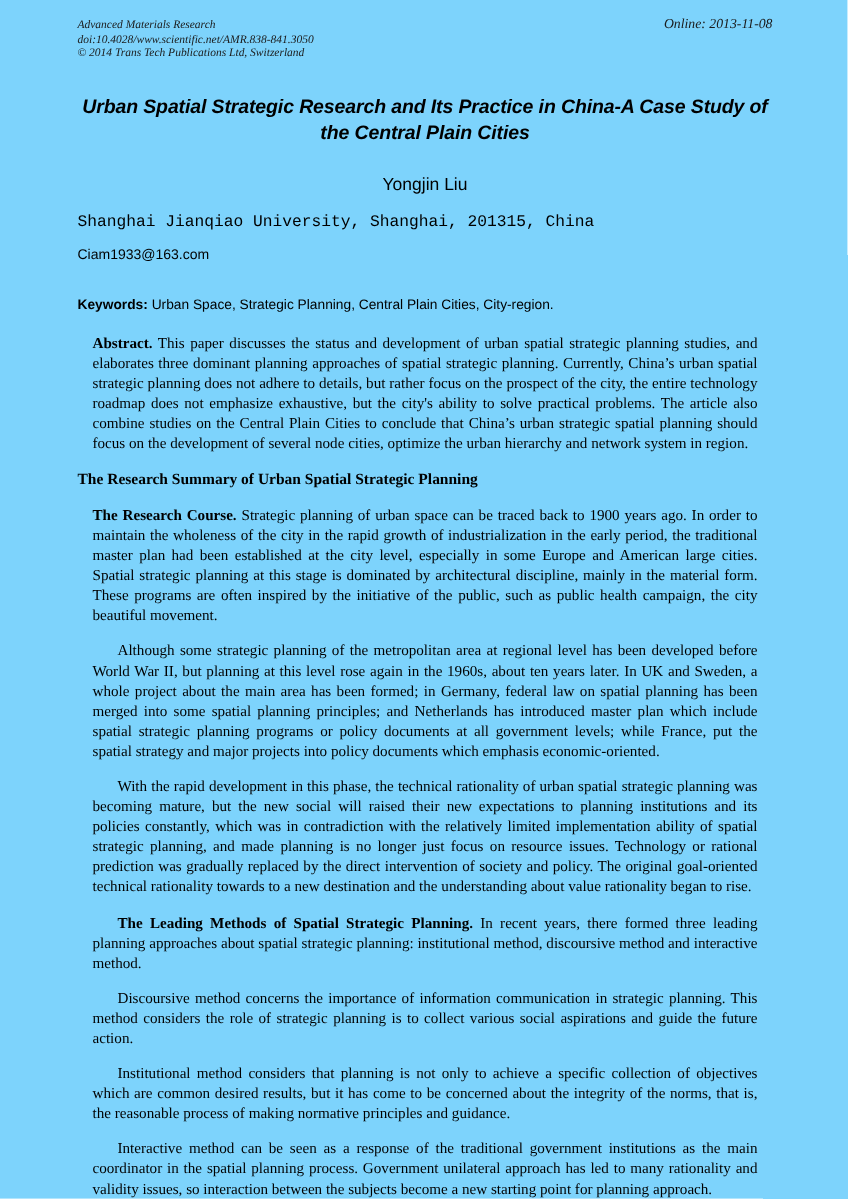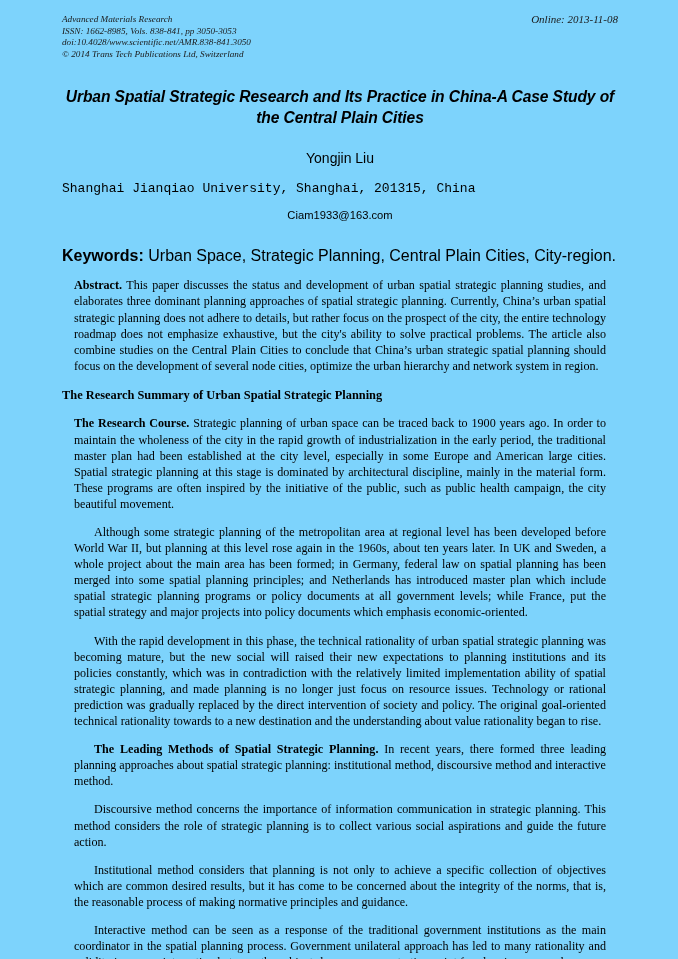--- a/index.html
+++ b/index.html
@@ -70,28 +70,28 @@
     margin-top: 14px;
     font-family: Liberation Mono, monospace;
     font-size: 13px;
     line-height: 15px;
   }
   .email {
     margin-top: 12px;
     font-family: "Liberation Sans", "DejaVu Sans", sans-serif;
     font-size: 11.2px;
     line-height: 15px;
-    text-align: center;
+    text-align: left;
   }
 
   
   .keywords {
     margin-top: 25px;
     font-family: "Liberation Sans", "DejaVu Sans", sans-serif;
-    font-size: 16px;
+    font-size: 11px;
     line-height: 15px;
     text-align: left;
   }
   .keywords .kw-label {
     font-weight: bold;
   }
 
   
   .body-block {
     font-family: "Liberation Serif", "DejaVu Serif", serif;
@@ -130,21 +130,20 @@
   }
 </style>
 </head>
 <body>
 
 <div class="page">
   <div class="content">
 
     <div class="journal-header">
       <div class="hdr-line">Advanced Materials Research</div>
-      <div class="hdr-line">ISSN: 1662-8985, Vols. 838-841, pp 3050-3053</div>
       <div class="hdr-line">doi:10.4028/www.scientific.net/AMR.838-841.3050</div>
       <div class="hdr-line">© 2014 Trans Tech Publications Ltd, Switzerland</div>
       <div class="online-date">Online: 2013-11-08</div>
     </div>
 
     <h1 class="title">Urban Spatial Strategic Research and Its Practice in China-A Case Study of the Central Plain Cities</h1>
 
     <div class="author">Yongjin Liu</div>
     <div class="affiliation">Shanghai Jianqiao University, Shanghai, 201315, China</div>
     <div class="email">Ciam1933@163.com</div>

